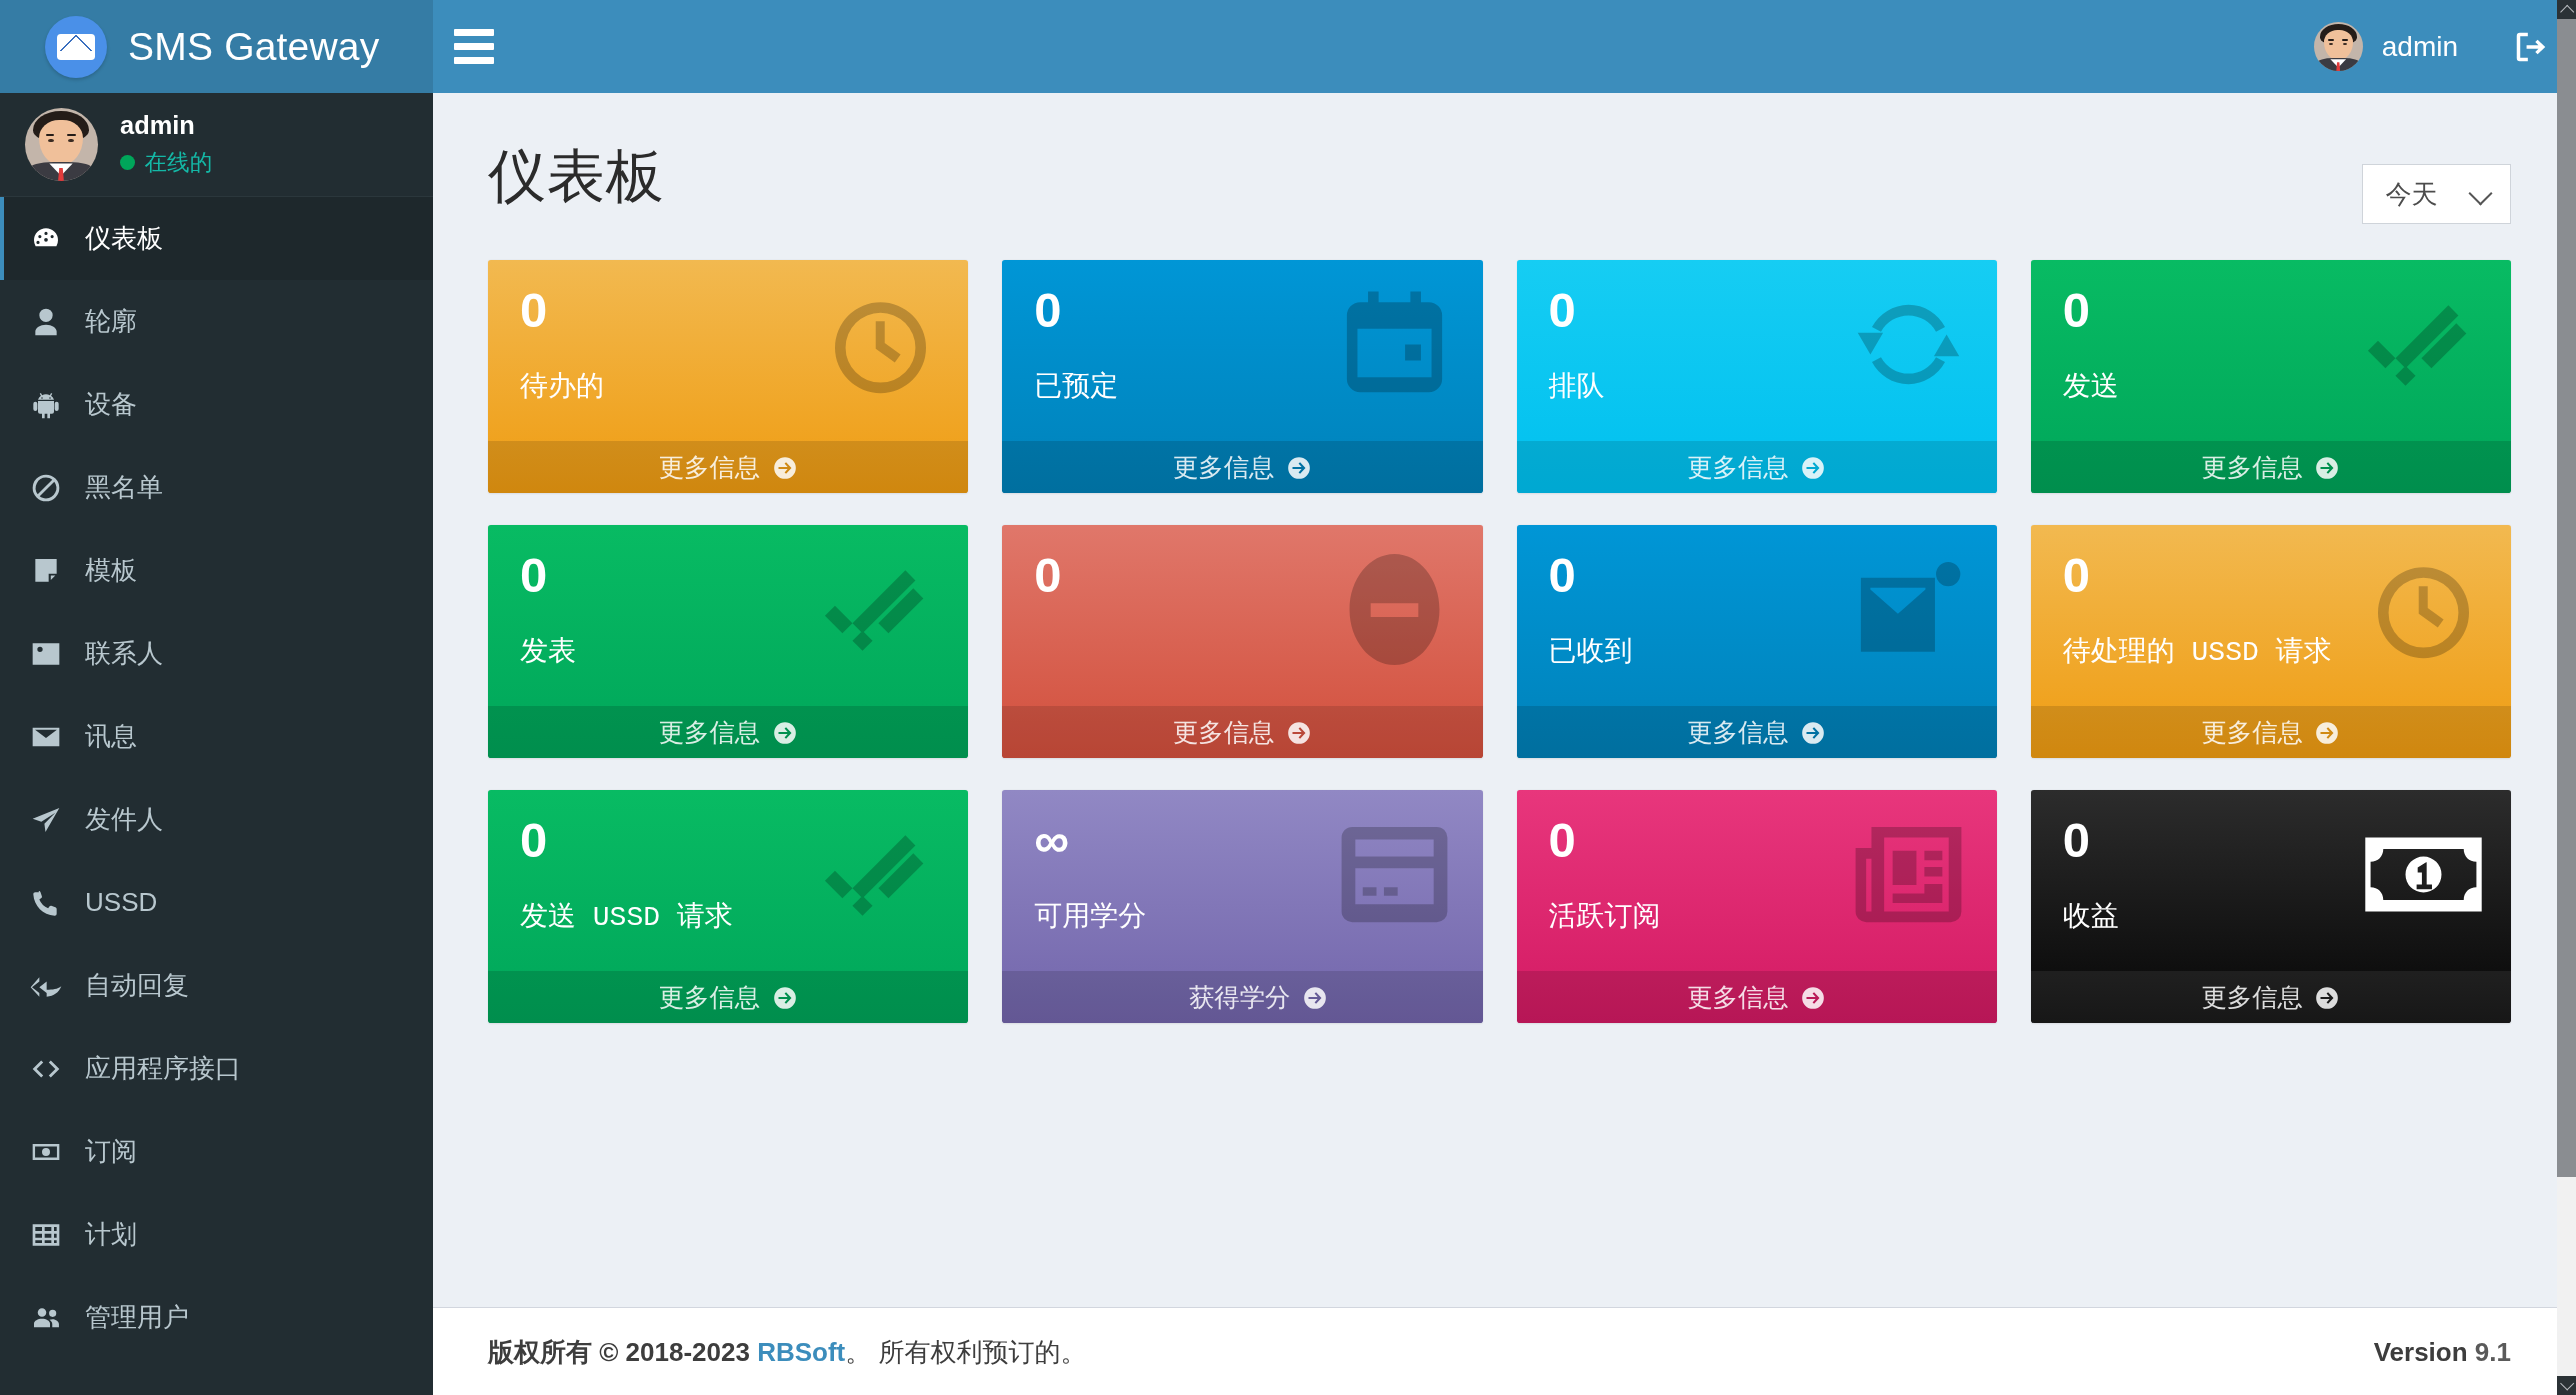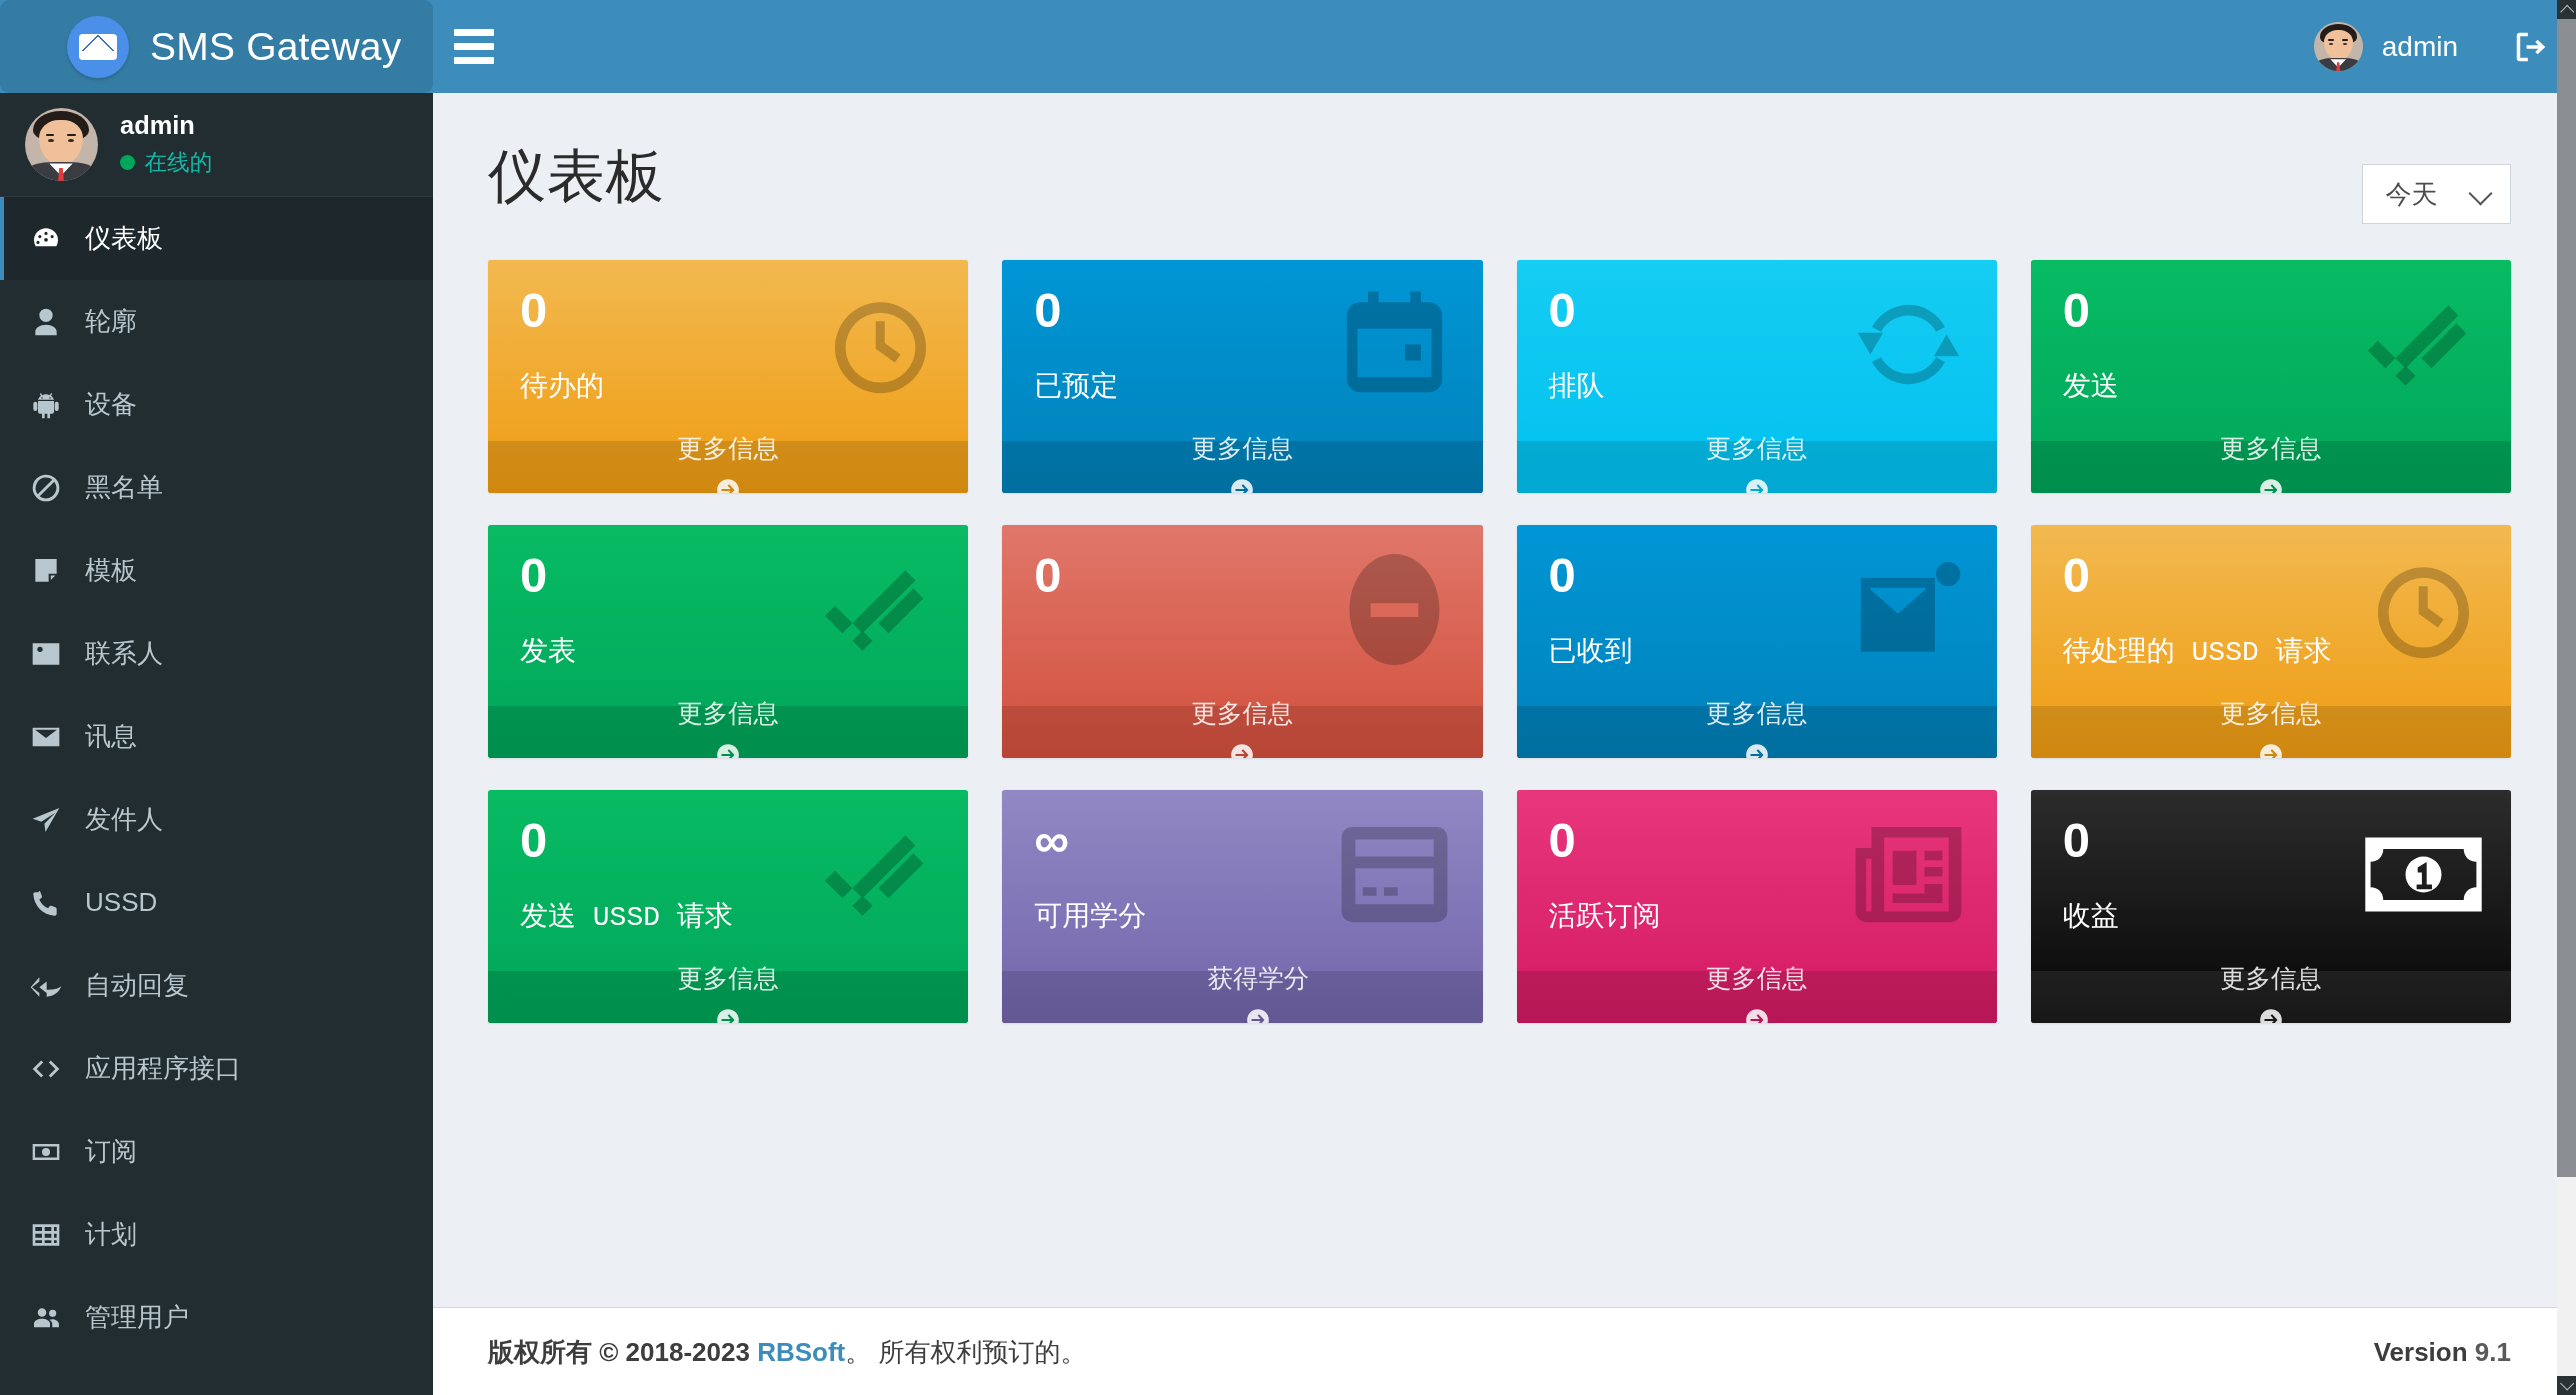--- a/index.html
+++ b/index.html
@@ -9,21 +9,21 @@
     background:#ecf0f5;
   }
   
   #app { position:relative; width:2576px; height:1395px; }
   .navbar {
     position:absolute; top:0; left:0; width:2576px; height:93px;
     background:#3c8dbc; display:flex; align-items:stretch; z-index:20;
   }
   .brand {
     width:433px; min-width:433px; height:93px; background:#357ca5;
-    display:flex; align-items:center; gap:21px; padding-left:67px;border-radius:9px;
+    display:flex; align-items:center; gap:21px; padding-left:45px;
   }
   .brand-logo {
     width:62px; height:62px; border-radius:50%;
     background:#4a90e8; position:relative; flex:0 0 auto;
     box-shadow:0 1.9px 3.8px rgba(0,0,0,.18);
   }
   .brand-logo .env {
     position:absolute; left:12.2px; top:18px; width:38px; height:26px;
     background:#fff; border-radius:3.8px;
   }
@@ -131,21 +131,20 @@
   .card-label { margin-top:32px; font-size:28px; color:#fff; white-space:nowrap;font-family:Liberation Mono, monospace; }
   .card-icon {
     position:absolute; right:24.5px; top:21px; width:127px; height:127px;
     opacity:.22; pointer-events:none;
   }
   .card-icon svg { width:100%; height:100%; fill:#000; }
   .card-foot {
     height:53px; display:flex; align-items:center; justify-content:center;
     gap:11.3px; color:rgba(255,255,255,.85); font-size:25.4px; cursor:pointer;
     text-decoration:none;
-    flex-direction:column;
   }
   .arrow-circ { width:26px; height:26px; flex:0 0 auto; }
   .arrow-circ svg { width:26px; height:26px; fill:currentColor; }
   
   .c-yellow  { background:linear-gradient(180deg,#f2b950 0%,#ef9c11 100%); }
   .c-yellow  .card-foot { background:rgba(0,0,0,.13); }
   .c-blue    { background:linear-gradient(180deg,#0096d6 0%,#0082ba 100%); }
   .c-blue    .card-foot { background:rgba(0,0,0,.14); }
   .c-aqua    { background:linear-gradient(180deg,#16cdf3 0%,#00c0ef 100%); }
   .c-aqua    .card-foot { background:rgba(0,0,0,.12); }

